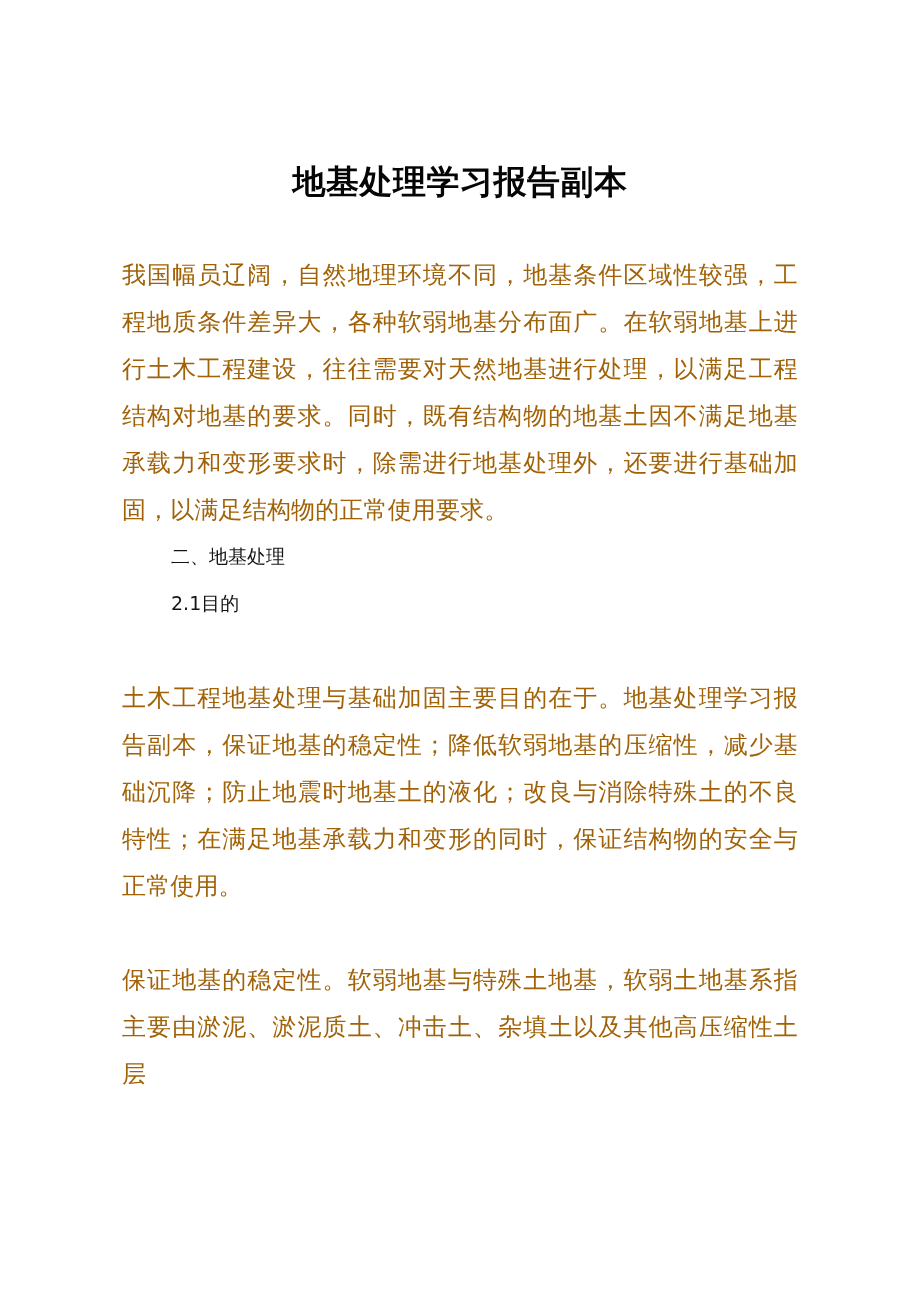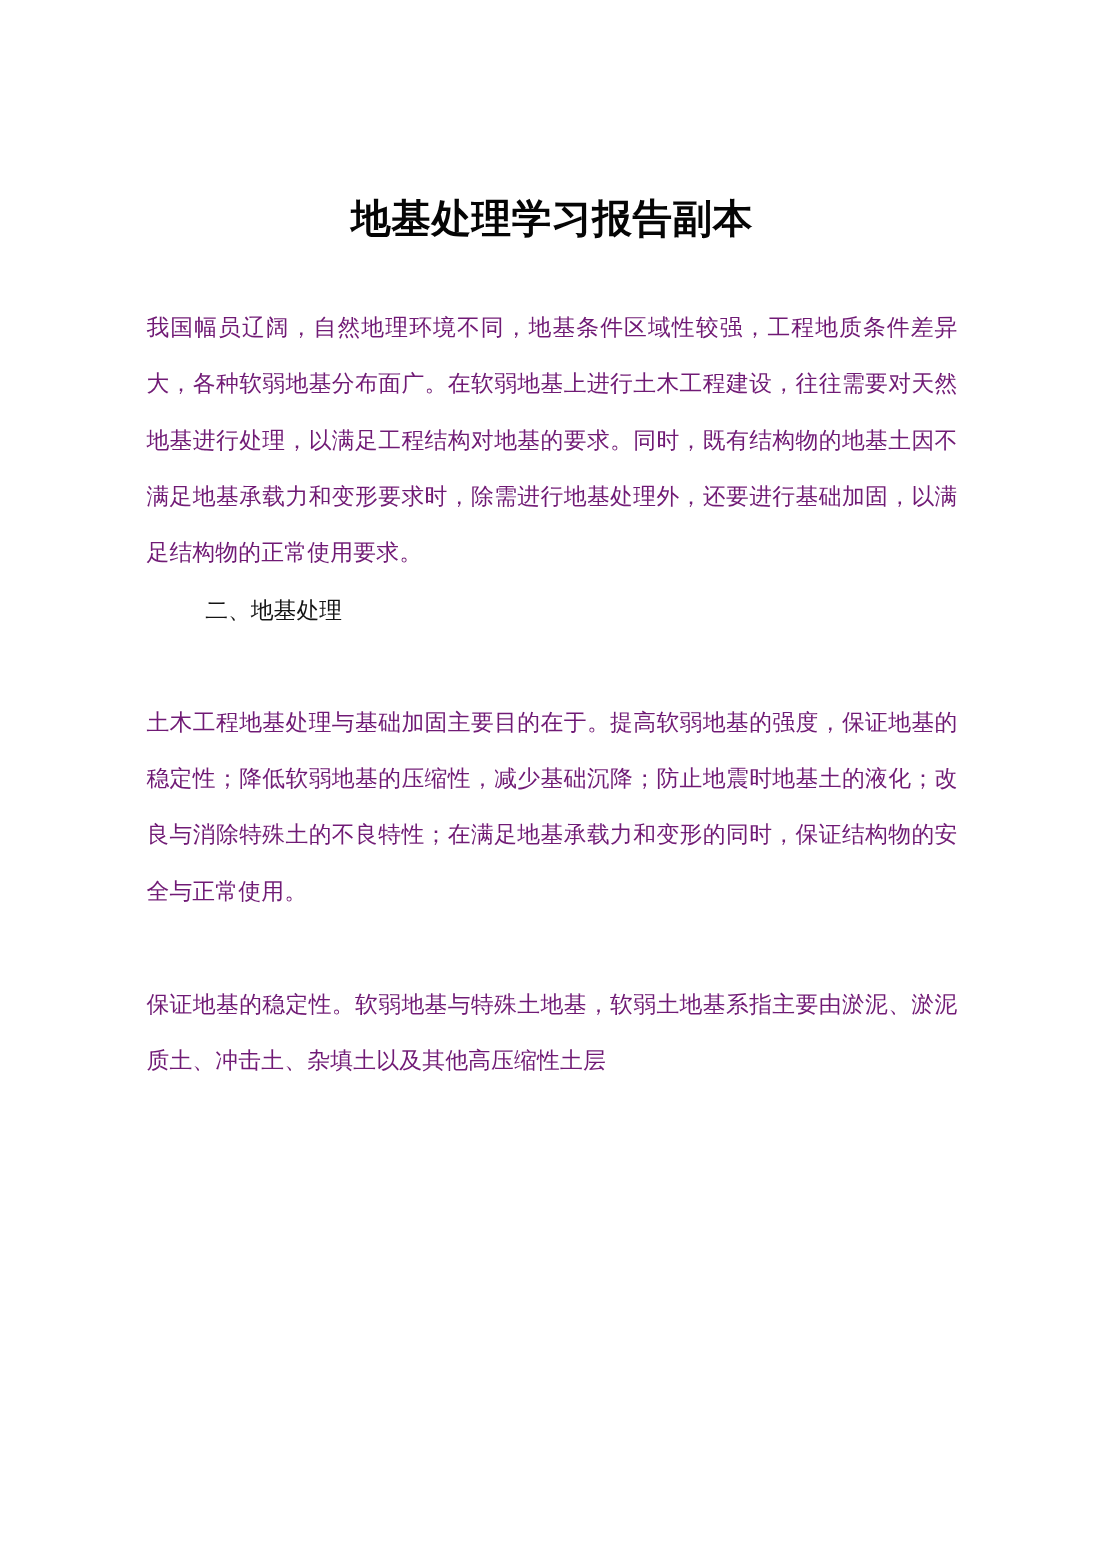--- a/index.html
+++ b/index.html
@@ -43,24 +43,24 @@
     font-family: "DejaVu Sans", sans-serif;
     font-size: 24px;
     line-height: 47px;
     color: #161616;
     text-indent: 48px;
     margin-top: 23px;
   }
   .para {
     margin: 0;
     padding: 0;
-    font-family: Liberation Mono, monospace;
-    font-size: 19px;
+    font-family: Liberation Sans, sans-serif;
+    font-size: 24px;
     line-height: 47px;
-    color: #701a75;
+    color: #a16207;
     text-align: justify;
     text-justify: inter-character;
     letter-spacing: 0.15px;
   }
   .para-gap-top {
     margin-top: 47px;
   }
   .heading-line {
     margin: 0;
     padding: 0;
@@ -93,22 +93,23 @@
 
   <div class="content">
 
     <h1 class="doc-title">地基处理学习报告副本</h1>
 
 
     <p class="para para-gap-top">我国幅员辽阔，自然地理环境不同，地基条件区域性较强，工程地质条件差异大，各种软弱地基分布面广。在软弱地基上进行土木工程建设，往往需要对天然地基进行处理，以满足工程结构对地基的要求。同时，既有结构物的地基土因不满足地基承载力和变形要求时，除需进行地基处理外，还要进行基础加固，以满足结构物的正常使用要求。</p>
 
     <p class="heading-line">二、地基处理</p>
 
+    <p class="heading-line">2.1目的</p>
 
-    <p class="para para-gap-top">土木工程地基处理与基础加固主要目的在于。提高软弱地基的强度，保证地基的稳定性；降低软弱地基的压缩性，减少基础沉降；防止地震时地基土的液化；改良与消除特殊土的不良特性；在满足地基承载力和变形的同时，保证结构物的安全与正常使用。</p>
+    <p class="para para-gap-top">土木工程地基处理与基础加固主要目的在于。地基处理学习报告副本，保证地基的稳定性；降低软弱地基的压缩性，减少基础沉降；防止地震时地基土的液化；改良与消除特殊土的不良特性；在满足地基承载力和变形的同时，保证结构物的安全与正常使用。</p>
 
 
     <p class="para para-gap-top">保证地基的稳定性。软弱地基与特殊土地基，软弱土地基系指主要由淤泥、淤泥质土、冲击土、杂填土以及其他高压缩性土层</p>
 
   </div>
 
   <div class="footer">
     <span>第1页</span><span class="sp"></span><span>共65页</span>
   </div>
 

